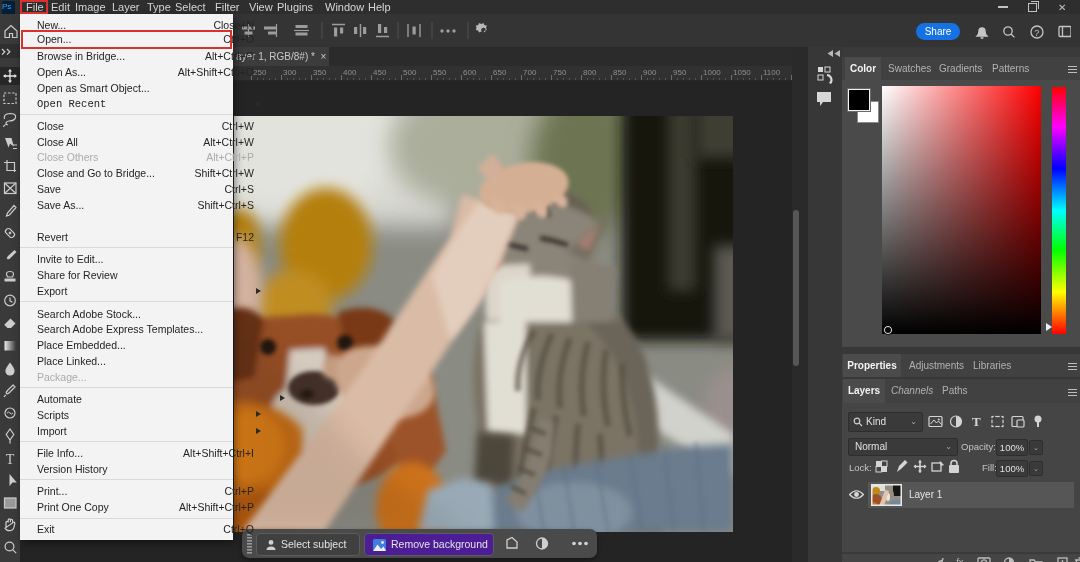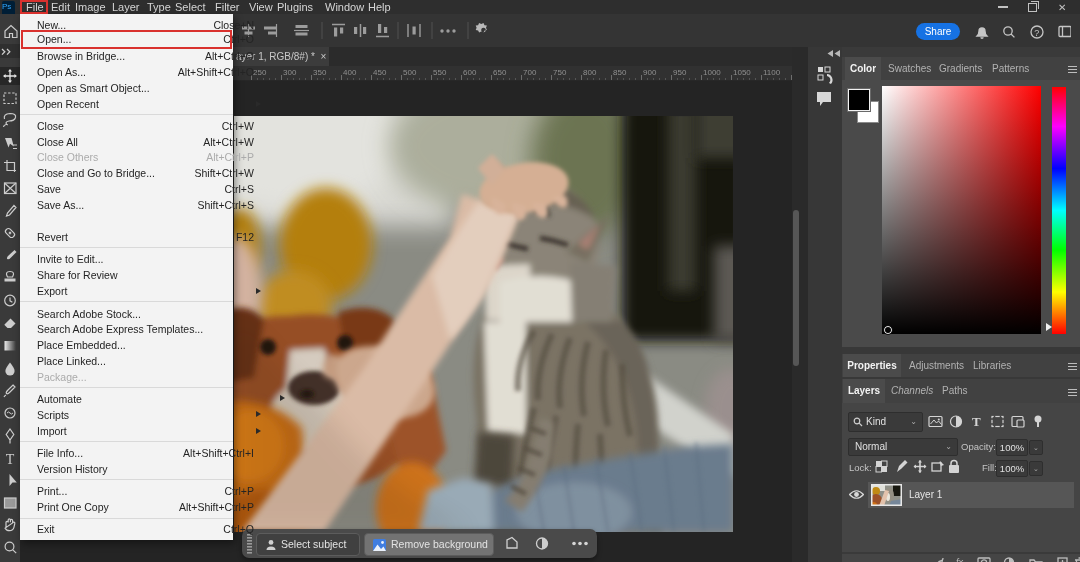--- a/index.html
+++ b/index.html
@@ -420,21 +420,21 @@
     </svg>
     <div class="abs" style="left:14px;top:4px;width:102px;height:21px;background:#404040;border:1px solid #5c5c5c;border-radius:4px;color:#e3e3e3;font-size:10.5px;line-height:21px;">
       <svg class="abs" style="left:8px;top:4.5px;" width="12" height="12" viewBox="0 0 12 12">
           <g fill="#d0d0d0">
             <circle cx="6" cy="3.4" r="2.4"></circle>
             <path d="M1.5 11 a4.5 3.6 0 0 1 9 0 z"></path>
           </g>
         </svg>
       <span style="margin-left:24px;">Select subject</span>
     </div>
-    <div class="abs" style="left:122px;top:4px;width:128px;height:21px;background:#737373;border:1px solid #5c5c5c;border-radius:4px;color:#e3e3e3;font-size:10.5px;line-height:21px;">
+    <div class="abs" style="left:122px;top:4px;width:128px;height:21px;background:#4c1d95;border:1px solid #5c5c5c;border-radius:4px;color:#e3e3e3;font-size:10.5px;line-height:21px;">
       <svg class="abs" style="left:8px;top:4.5px;" width="13" height="12" viewBox="0 0 13 12">
           <rect x="0" y="0" width="13" height="12" rx="1.5" fill="#3f7de0"></rect>
           <circle cx="9.5" cy="3.5" r="1.4" fill="#eaf1fb"></circle>
           <path d="M0 12 L4.5 5.5 L8 10 L10.5 7.5 L13 12 Z" fill="#eaf1fb"></path>
         </svg>
       <span style="margin-left:26px;">Remove background</span>
     </div>
     <svg class="abs" style="left:262px;top:7px;" width="90" height="15" viewBox="0 0 90 15">
       <g fill="none" stroke="#cfcfcf" stroke-width="1.3">
         <path d="M3 12 L3 4 L8 1.5 L13 6 L13 12 Z"></path>
@@ -697,21 +697,21 @@
         <span class="lbl">Browse in Bridge...</span>
         <span class="sc">Alt+Ctrl+O</span>
       </div>
       <div class="mi" style="top:49.5px;">
         <span class="lbl">Open As...</span>
         <span class="sc">Alt+Shift+Ctrl+O</span>
       </div>
       <div class="mi" style="top:65.5px;">
         <span class="lbl">Open as Smart Object...</span>
       </div>
-      <div class="mi" style="top:82px;">
+      <div class="mi" style="top:82px;font-family:Liberation Mono, monospace;">
         <span class="lbl">Open Recent</span>
         <span class="arr"></span>
       </div>
       <div class="msep" style="top:99.5px;"></div>
       <div class="mi" style="top:104px;">
         <span class="lbl">Close</span>
         <span class="sc">Ctrl+W</span>
       </div>
       <div class="mi" style="top:119.5px;">
         <span class="lbl">Close All</span>

